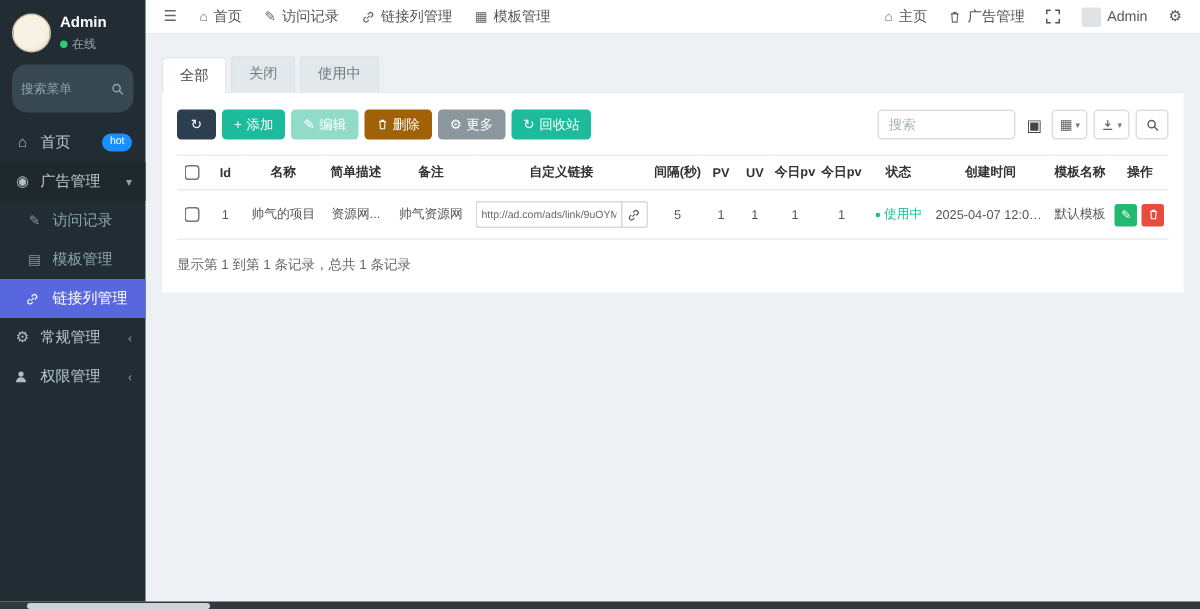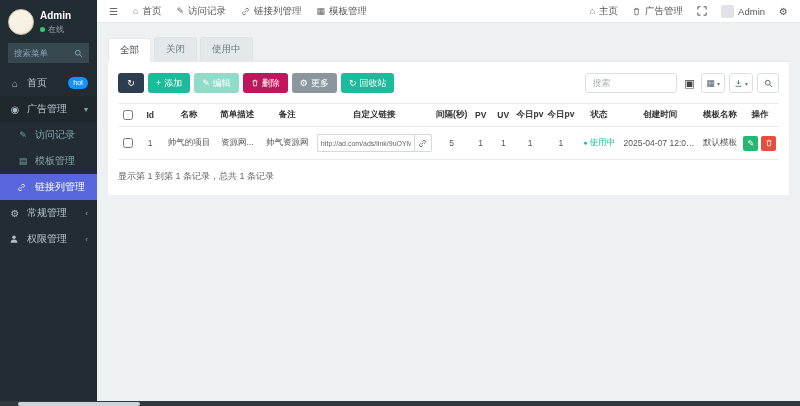--- a/index.html
+++ b/index.html
@@ -8,21 +8,21 @@
   svg { display:block; }
 
   
   .sidebar { position:absolute; left:0; top:0; bottom:5px; width:97px; background:#222d33; color:#b8c7ce; z-index:3; }
   .brand { height:27px; line-height:27px; text-align:center; color:#fff; font-size:11px; font-weight:bold; background:#1d262b; letter-spacing:1px; }
   .user-panel { display:flex; align-items:center; gap:6px; padding:9px 8px 7px; }
   .avatar { width:26px; height:26px; border-radius:50%; background:radial-gradient(circle at 35% 35%, #f7f2e4 60%, #e3d9c2 100%); border:1px solid #cfc6ae; flex:0 0 auto; }
   .user-name { font-size:10px; color:#fff; font-weight:bold; line-height:12px; }
   .user-status { font-size:8px; color:#9aa9b0; display:flex; align-items:center; gap:3px; margin-top:2px; }
   .dot-green { width:5px; height:5px; border-radius:50%; background:#2ecc71; display:inline-block; }
-  .side-search { margin:1px 8px 7px; height:20px; background:#374850; border-radius:0; display:flex; align-items:center; padding:0 6px; gap:4px; }
+  .side-search { margin:1px 8px 7px; height:32px; background:#374850; border-radius:10px; display:flex; align-items:center; padding:0 6px; gap:4px; }
   .side-search input { flex:1; min-width:0; background:transparent; border:none; outline:none; color:#ccc; font-size:8.5px; }
   .side-search input::placeholder { color:#8aa4af; }
   .menu { font-size:10px; }
   .menu-item { height:26px; display:flex; align-items:center; gap:6px; padding:0 9px; color:#b8c7ce; cursor:default; }
   .menu-item .mi-icon { width:12px; text-align:center; font-size:10px; flex:0 0 auto; color:#aebfc6; }
   .menu-item.group-open { background:#1e282d; }
   .menu-item.sub { padding-left:17px; color:#8aa4af; }
   .menu-item.sub .mi-icon { color:#7e98a3; font-size:9px; }
   .menu-item.active { background:#5867dd; color:#fff; }
   .menu-item.active .mi-icon { color:#fff; }
@@ -42,21 +42,21 @@
   .ftab { padding:5px 11px 4px; font-size:9.5px; color:#6c7a80; background:#e3e8eb; border:1px solid #dce2e6; border-bottom:none; border-radius:3px 3px 0 0; }
   .ftab.active { background:#fff; color:#444; border-color:#e6eaec; position:relative; top:1px; padding-bottom:5px; }
   .panel { background:#fff; padding:9px 10px 12px; border-top:1px solid #e6eaec; }
 
   .toolbar { display:flex; align-items:center; gap:4px; margin:2px 0 10px; }
   .btn { height:20px; border:none; border-radius:3px; color:#fff; font-size:9px; padding:0 8px; display:inline-flex; align-items:center; gap:3px; cursor:pointer; font-family:inherit; }
   .btn .b-icon { font-size:9px; line-height:1; }
   .btn-refresh { background:#2c3e50; width:26px; justify-content:center; padding:0; }
   .btn-add { background:#1cbb9c; }
   .btn-edit { background:#90dcc9; }
-  .btn-del { background:#be185d; }
+  .btn-del { background:#a16207; }
   .btn-more { background:#8b979c; }
   .btn-recycle { background:#1cbb9c; }
   .toolbar-right { margin-left:auto; display:flex; align-items:center; gap:4px; }
   .tsearch { width:92px; height:20px; border:1px solid #dcdfe2; border-radius:3px; font-size:9px; padding:0 6px; color:#555; outline:none; font-family:Liberation Serif, serif; }
   .tsearch::placeholder { color:#aab2b8; }
   .icon-btn { height:20px; min-width:22px; border:1px solid #dcdfe2; background:#fff; border-radius:3px; color:#5a6268; font-size:9px; display:inline-flex; align-items:center; justify-content:center; gap:2px; padding:0 4px; cursor:pointer; }
   .icon-btn.plain { border:none; background:none; font-size:11px; color:#444; min-width:16px; padding:0; }
   .caret { font-size:6px; color:#777; }
 
   table { width:100%; border-collapse:collapse; table-layout:fixed; font-size:8.5px; }

